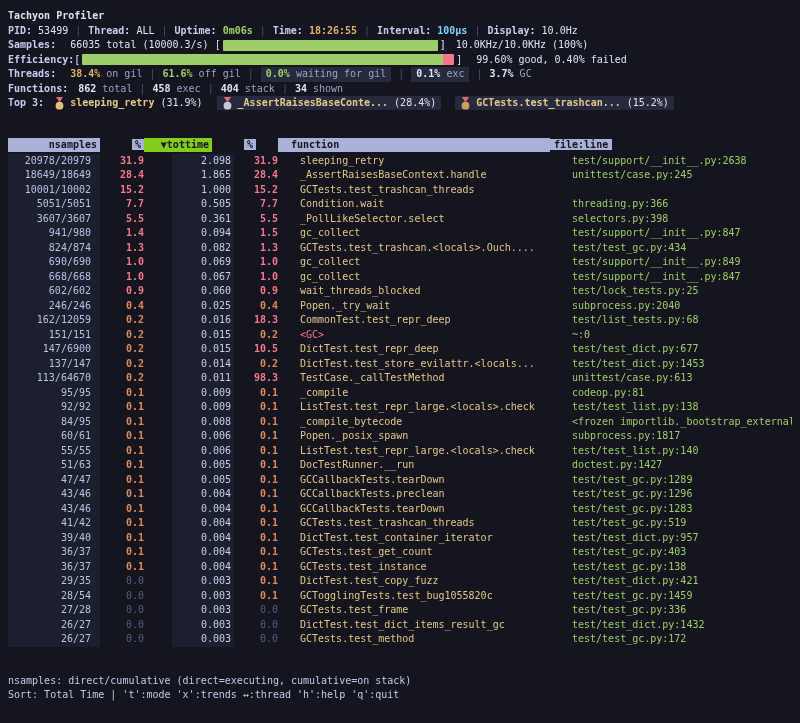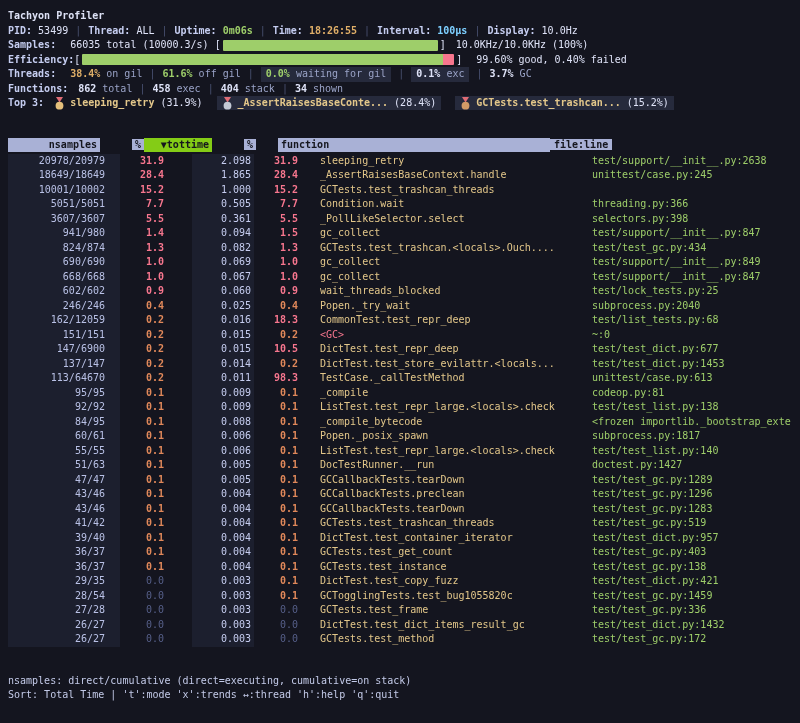--- a/index.html
+++ b/index.html
@@ -45,27 +45,27 @@
   .medal { margin-right: 5px; flex: 0 0 auto; }
 
   
   .table { margin-top: 27px; }
   .hrow { display: flex; align-items: center; height: 15px; margin-bottom: 1px; }
   .hcell { font-weight: bold; color: #15161e; }
   .h-ns { width: 92px; text-align: right; background: #a9b1d6; padding-right: 3px; }
   .h-p  { width: 44px; text-align: right; }
   .h-p .pill { background: #a9b1d6; padding: 0 3px; }
   .h-tt { width: 68px; text-align: right; background: #84cc16; padding-right: 3px; }
-  .h-fn { width: 272px; margin-left: 22px; background: #a9b1d6; padding-left: 3px; }
+  .h-fn { width: 272px; margin-left: 22px; background: #a9b1d6; padding-left: 13px; }
   .h-fl { flex: 1; }
   .h-fl .pill { background: #a9b1d6; padding: 0 4px; }
 
   .trow { display: flex; align-items: center; height: 14.5px; }
   .cell { white-space: pre; overflow: hidden; }
-  .col-ns { width: 112px; text-align: right; color: #b9c1e6; background: #1c1f2e; padding-right: 15px; }
+  .col-ns { width: 92px; text-align: right; color: #b9c1e6; background: #1c1f2e; padding-right: 9px; }
   .col-p  { width: 44px; text-align: right; }
   .col-tt { width: 62px; text-align: right; color: #c6cdf0; background: #1c1f2e; padding-right: 3px; margin-left: 28px; }
   .col-fn { width: 272px; margin-left: 22px; color: #e3c78a; }
   .col-fl { flex: 1; color: #9ece6a; }
   .fn-special { color: #f7768e; }
   .pct-hi  { color: #f7768e; font-weight: bold; }
   .pct-mid { color: #e0885a; font-weight: bold; }
   .pct-lo  { color: #565f89; }
 
   .footer { margin-top: 27px; color: #c3cae8; }

